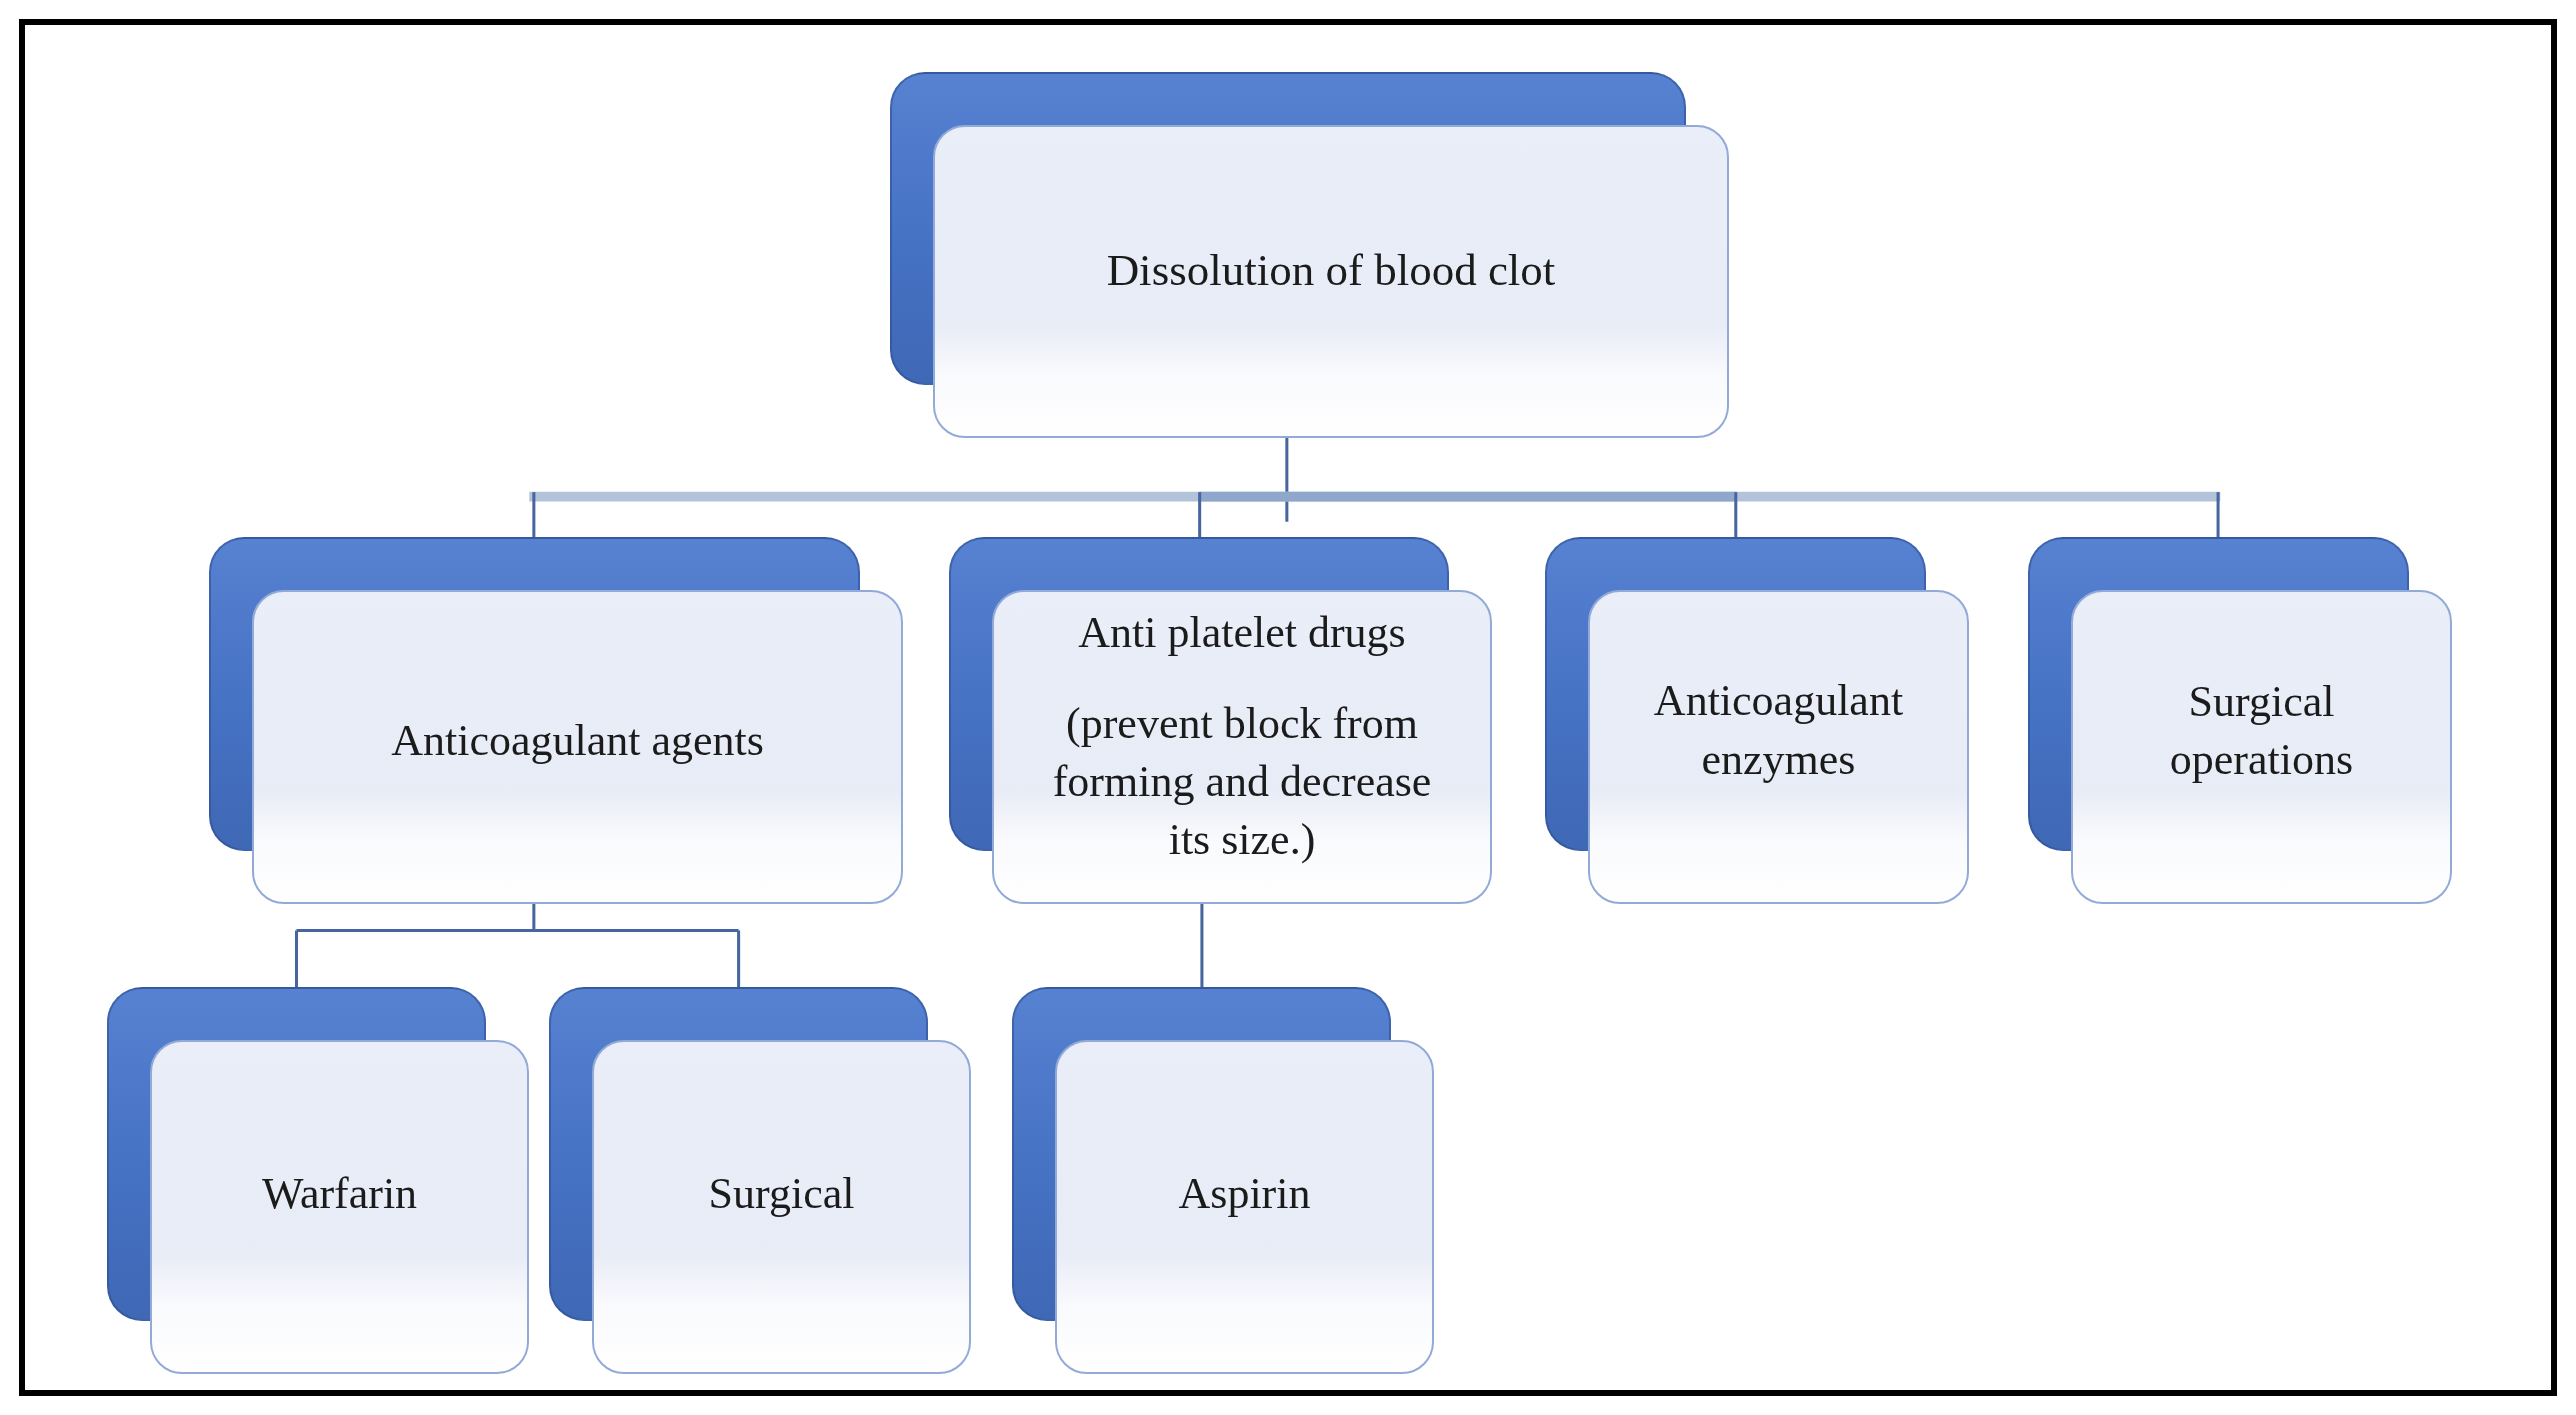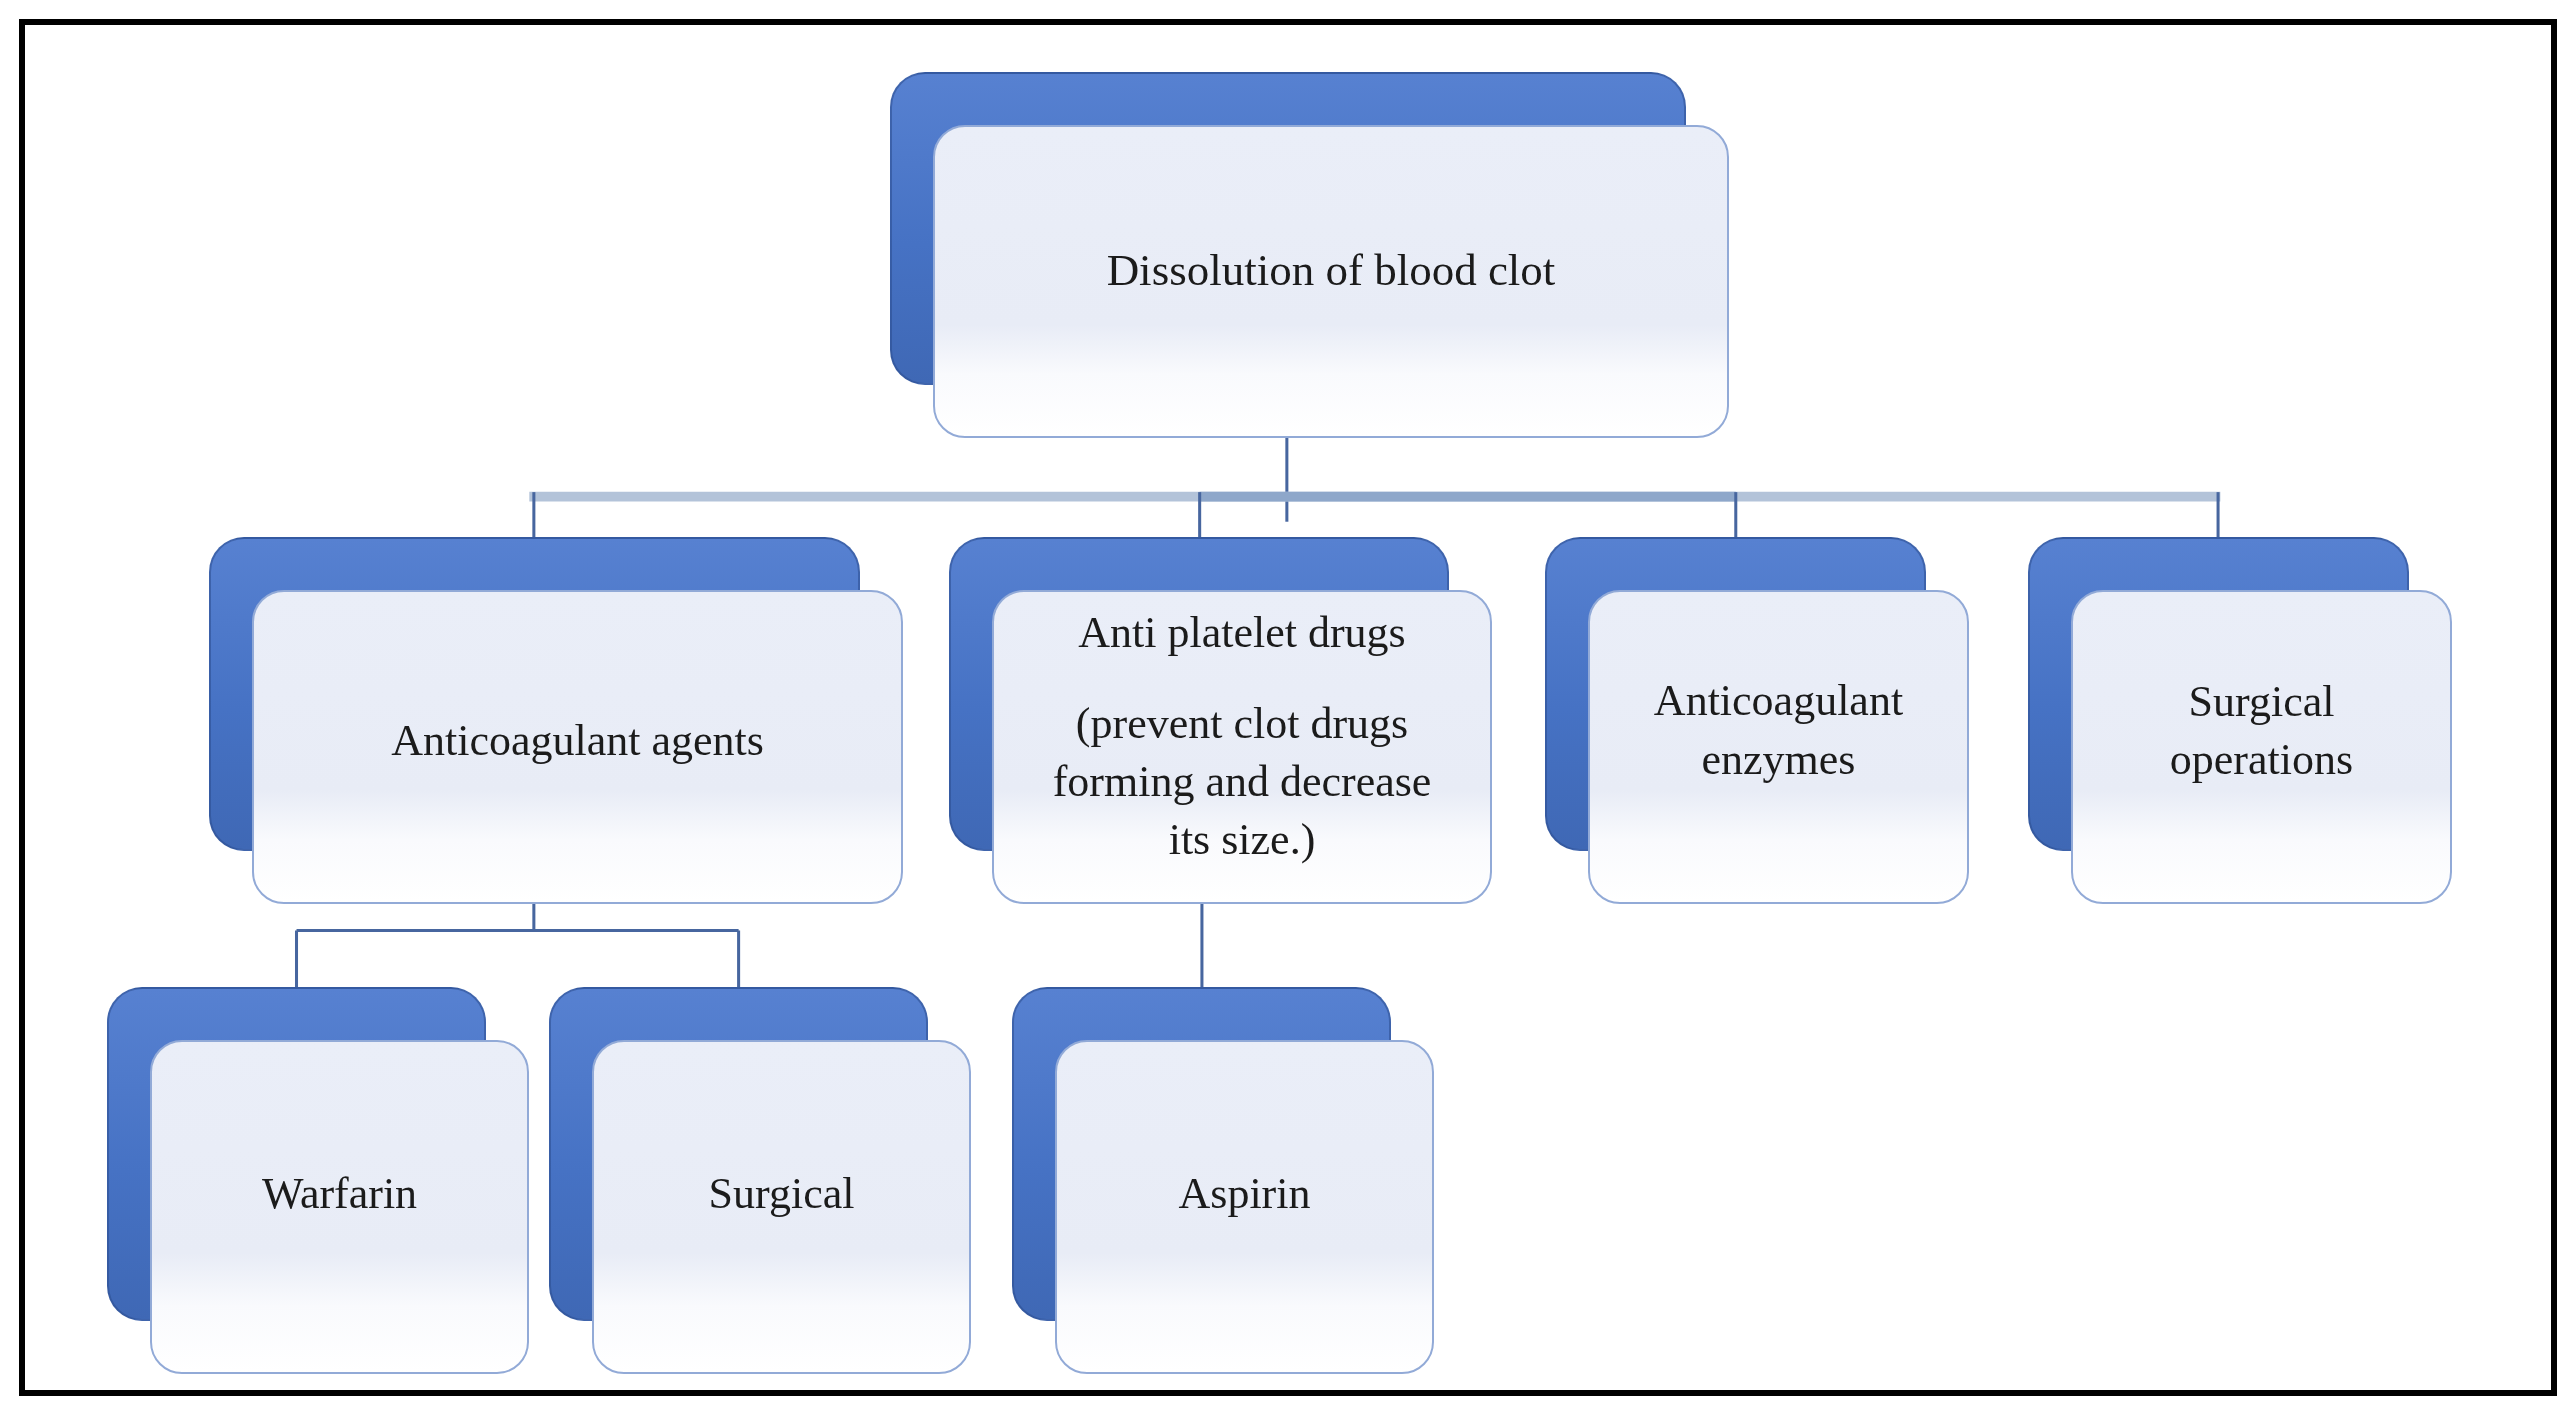--- a/index.html
+++ b/index.html
@@ -88,21 +88,21 @@
     <div class="card-back"></div>
     <div class="card-front">
       <div class="title">Anticoagulant agents</div>
     </div>
   </div>
 
   <div class="node node-l2 n-antiplatelet" style="left:949px;top:537px;--w:500px;--h:314px;">
     <div class="card-back"></div>
     <div class="card-front">
       <div class="title">Anti platelet drugs</div>
-      <div class="subtitle">(prevent clot drugs forming and decrease its size.)</div>
+      <div class="subtitle">(prevent block from forming and decrease its size.)</div>
     </div>
   </div>
 
   <div class="node node-l2 n-fibrinolytic" style="left:1545px;top:537px;--w:381px;--h:314px;">
     <div class="card-back"></div>
     <div class="card-front">
       <div class="title">Anticoagulant enzymes</div>
     </div>
   </div>
 

